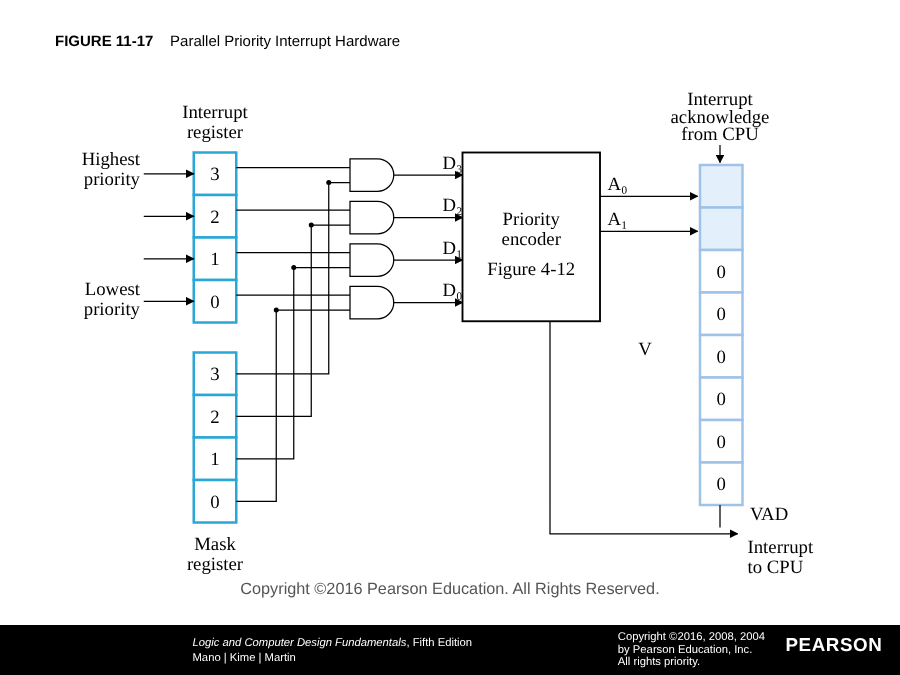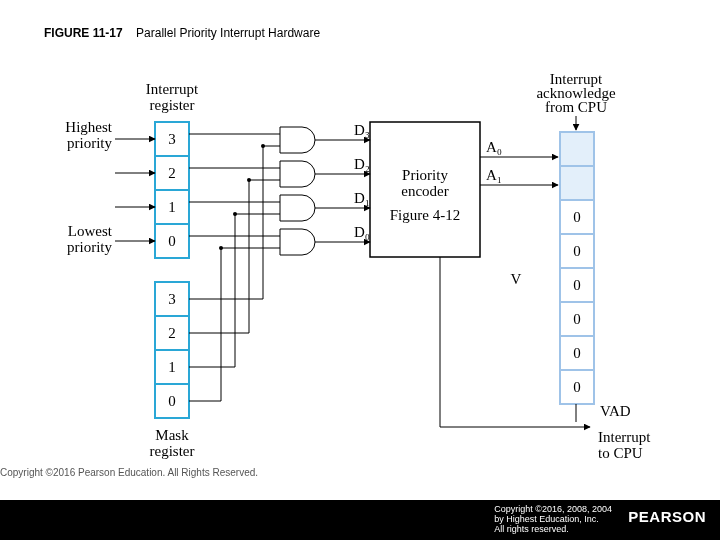--- a/index.html
+++ b/index.html
@@ -8,21 +8,21 @@
   .title { position: absolute; left: 44px; top: 26px; font-size: 12px; }
   .title .fignum { font-weight: bold; }
   .diagram { position: absolute; left: 0; top: 50px; width: 720px; height: 430px; margin-top: 22px; }
   .diagram svg { width: 720px; height: 430px; }
   .lbl { font-family: "Times New Roman", serif; font-size: 15px; fill: #000; }
   .wire { stroke: #000; stroke-width: 1; fill: none; }
   .regcell { fill: #fff; stroke: #2aa7d6; stroke-width: 2; }
   .vadcell { fill: #fff; stroke: #9fc3e8; stroke-width: 2; }
   .vadtop { fill: #e3effa; stroke: #9fc3e8; stroke-width: 2; }
   .encbox { fill: #fff; stroke: #000; stroke-width: 1.5; }
-  .micro { position: absolute; left: 0; right: 0; bottom: 62px; font-size: 10px; color: #555; }
+  .micro { position: absolute; left: 0; right: 0; bottom: 62px; text-align: center; font-size: 13px; color: #555; }
   .footer { position: absolute; left: 0; bottom: 0; width: 720px; height: 40px; background: #000; color: #fff; }
   .footer .always { position: absolute; left: 14px; top: 12px; font-size: 10px; letter-spacing: 3px; color: #cfd2d4; font-weight: 300; }
   .footer .book { position: absolute; left: 154px; top: 8px; font-size: 9px; line-height: 12px; }
   .footer .book .t1 { font-style: italic; }
   .footer .cpy { position: absolute; right: 108px; top: 4px; font-size: 9px; line-height: 10px; }
   .footer .pearson { position: absolute; right: 14px; top: 8px; font-size: 15px; font-weight: bold; letter-spacing: 0.5px; text-align: center; }
 </style>
 </head>
 <body>
 
@@ -142,21 +142,25 @@
       <text class="lbl" x="600" y="344">VAD</text>
       <line class="wire" x1="576" y1="332" x2="576" y2="350"></line>
 
       <text class="lbl" x="598" y="370"><tspan x="598" dy="0">Interrupt</tspan><tspan x="598" dy="16">to CPU</tspan></text>
     </svg>
   </div>
 
   <div class="micro">Copyright ©2016 Pearson Education. All Rights Reserved.</div>
 
   <div class="footer">
+    <div class="book">
+      <span class="t1">Logic and Computer Design Fundamentals</span><span>, Fifth Edition</span><br>
+      <span>Mano | Kime | Martin</span>
+    </div>
     <div class="cpy">
       <span>Copyright ©2016, 2008, 2004</span><br>
-      <span>by Highest Education, Inc.</span><br>
-      <span>All rights reserved.</span>
+      <span>by Pearson Education, Inc.</span><br>
+      <span>All rights priority.</span>
     </div>
     <div class="pearson">PEARSON</div>
   </div>
 
 </div>
 
 </body></html>

